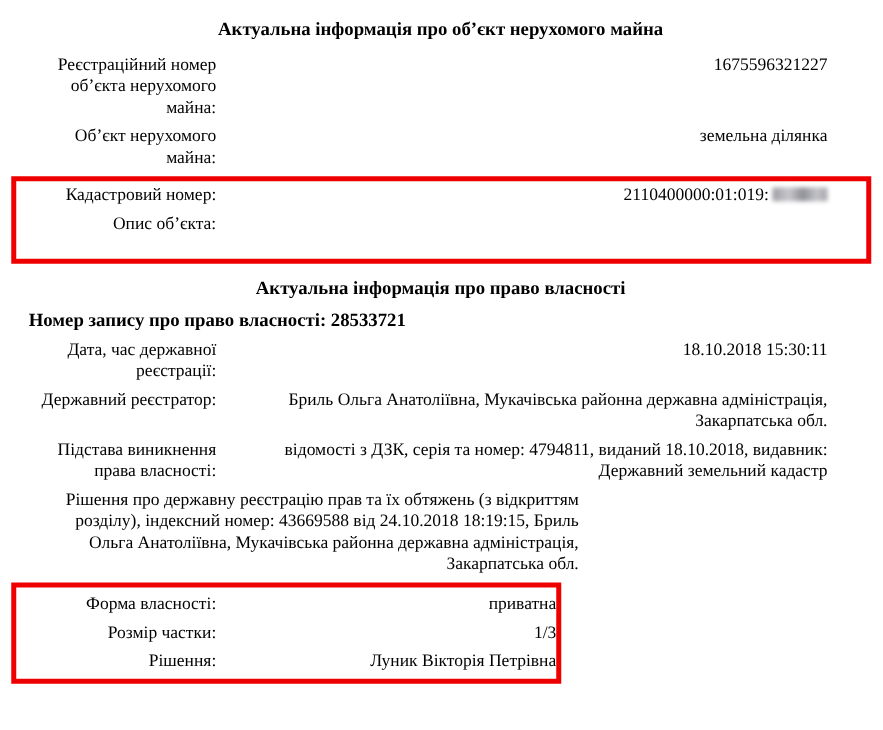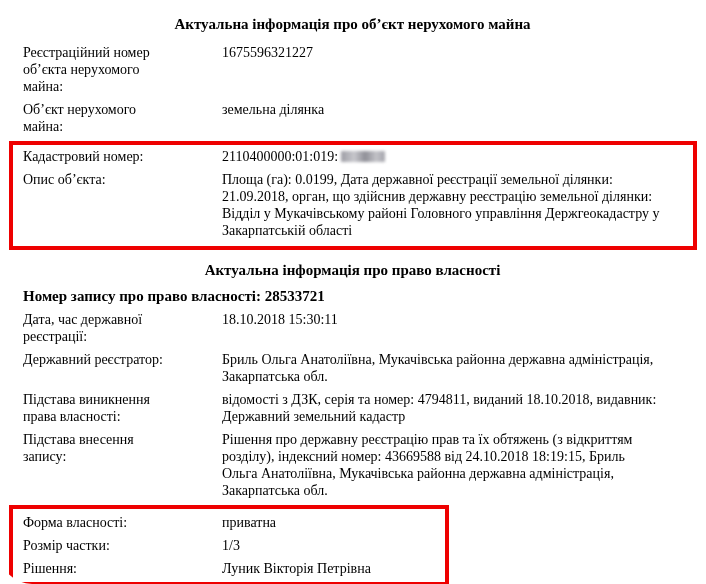--- a/index.html
+++ b/index.html
@@ -4,40 +4,39 @@
 <style>
   html,body{margin:0;padding:0;background:#ffffff;}
   .doc{
     position:relative;
     width:706px;height:584px;
     box-sizing:border-box;
     padding:16px 24px 0 23px;
     font-family:"Liberation Serif","DejaVu Serif",serif;
     font-size:14px;line-height:17px;color:#000;
     overflow:hidden;
-    border-radius:32px;
   }
   .sec-title{
     font-size:15px;font-weight:bold;text-align:center;
     margin:0 0 11px 0;line-height:17px;
   }
   .sec-title2{margin:12px 0 9px 0;}
   .record-heading{
     font-size:15px;font-weight:bold;line-height:17px;margin:0 0 6px 0;
   }
-  .row{display:flex;align-items:flex-start;margin:0 0 6px 0;}
+  .row{display:flex;align-items:flex-start;margin:0 0 6px 0;text-align:right;}
   .row .label{flex:0 0 150px;padding-right:49px;}
   .row .value{width:440px;}
   .hl-box{
     box-sizing:border-box;
     border:4px solid var(--hl,#ee0000);
     margin:2px 0 0 -14px;
     padding:3px 0 3px 10px;
   }
-  .hl-box .row:last-child{margin-bottom:4px;}
+  .hl-box .row:last-child{margin-bottom:16px;}
   .box-object{width:688px;margin-bottom:0;}
   .box-owner{width:440px;margin-top:3px;padding-top:5px;padding-bottom:5px;}
   .box-owner .row{margin-bottom:6px;}
   .box-owner .row:last-child{margin-bottom:0;}
   .redaction{
     display:inline-block;
     width:44px;height:11px;
     margin-left:3px;
     vertical-align:-1px;
     border-radius:1px;
@@ -62,21 +61,20 @@
     <div class="value">земельна ділянка</div>
   </div>
 
   <div class="hl-box box-object">
     <div class="row">
       <div class="label">Кадастровий номер:</div>
       <div class="value"><span>2110400000:01:019:</span><span class="redaction"></span></div>
     </div>
     <div class="row">
       <div class="label">Опис об’єкта:</div>
-      <div class="value">Площа (га): 0.0199, Дата державної реєстрації земельної ділянки: 21.09.2018, орган, що здійснив державну реєстрацію земельної ділянки: Відділ у Мукачівському районі Головного управління Держгеокадастру у Закарпатській області</div>
     </div>
   </div>
 
   <div class="sec-title sec-title2">Актуальна інформація про право власності</div>
 
   <div class="record-heading">Номер запису про право власності: 28533721</div>
 
   <div class="row">
     <div class="label">Дата, час державної реєстрації:</div>
     <div class="value">18.10.2018 15:30:11</div>
@@ -86,21 +84,20 @@
     <div class="label">Державний реєстратор:</div>
     <div class="value">Бриль Ольга Анатоліївна, Мукачівська районна державна адміністрація, Закарпатська обл.</div>
   </div>
 
   <div class="row">
     <div class="label">Підстава виникнення права власності:</div>
     <div class="value">відомості з ДЗК, серія та номер: 4794811, виданий 18.10.2018, видавник: Державний земельний кадастр</div>
   </div>
 
   <div class="row">
-    <div class="label">Підстава внесення запису:</div>
     <div class="value">Рішення про державну реєстрацію прав та їх обтяжень (з відкриттям розділу), індексний номер: 43669588 від 24.10.2018 18:19:15, Бриль Ольга Анатоліївна, Мукачівська районна державна адміністрація, Закарпатська обл.</div>
   </div>
 
   <div class="hl-box box-owner">
     <div class="row">
       <div class="label">Форма власності:</div>
       <div class="value">приватна</div>
     </div>
     <div class="row">
       <div class="label">Розмір частки:</div>

